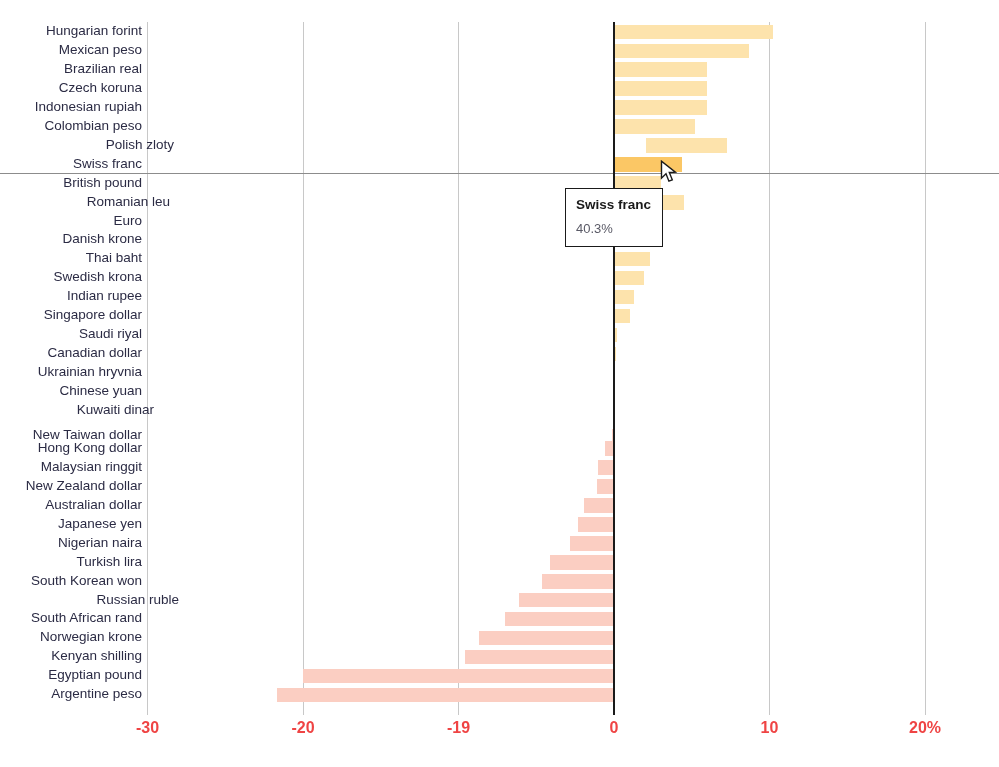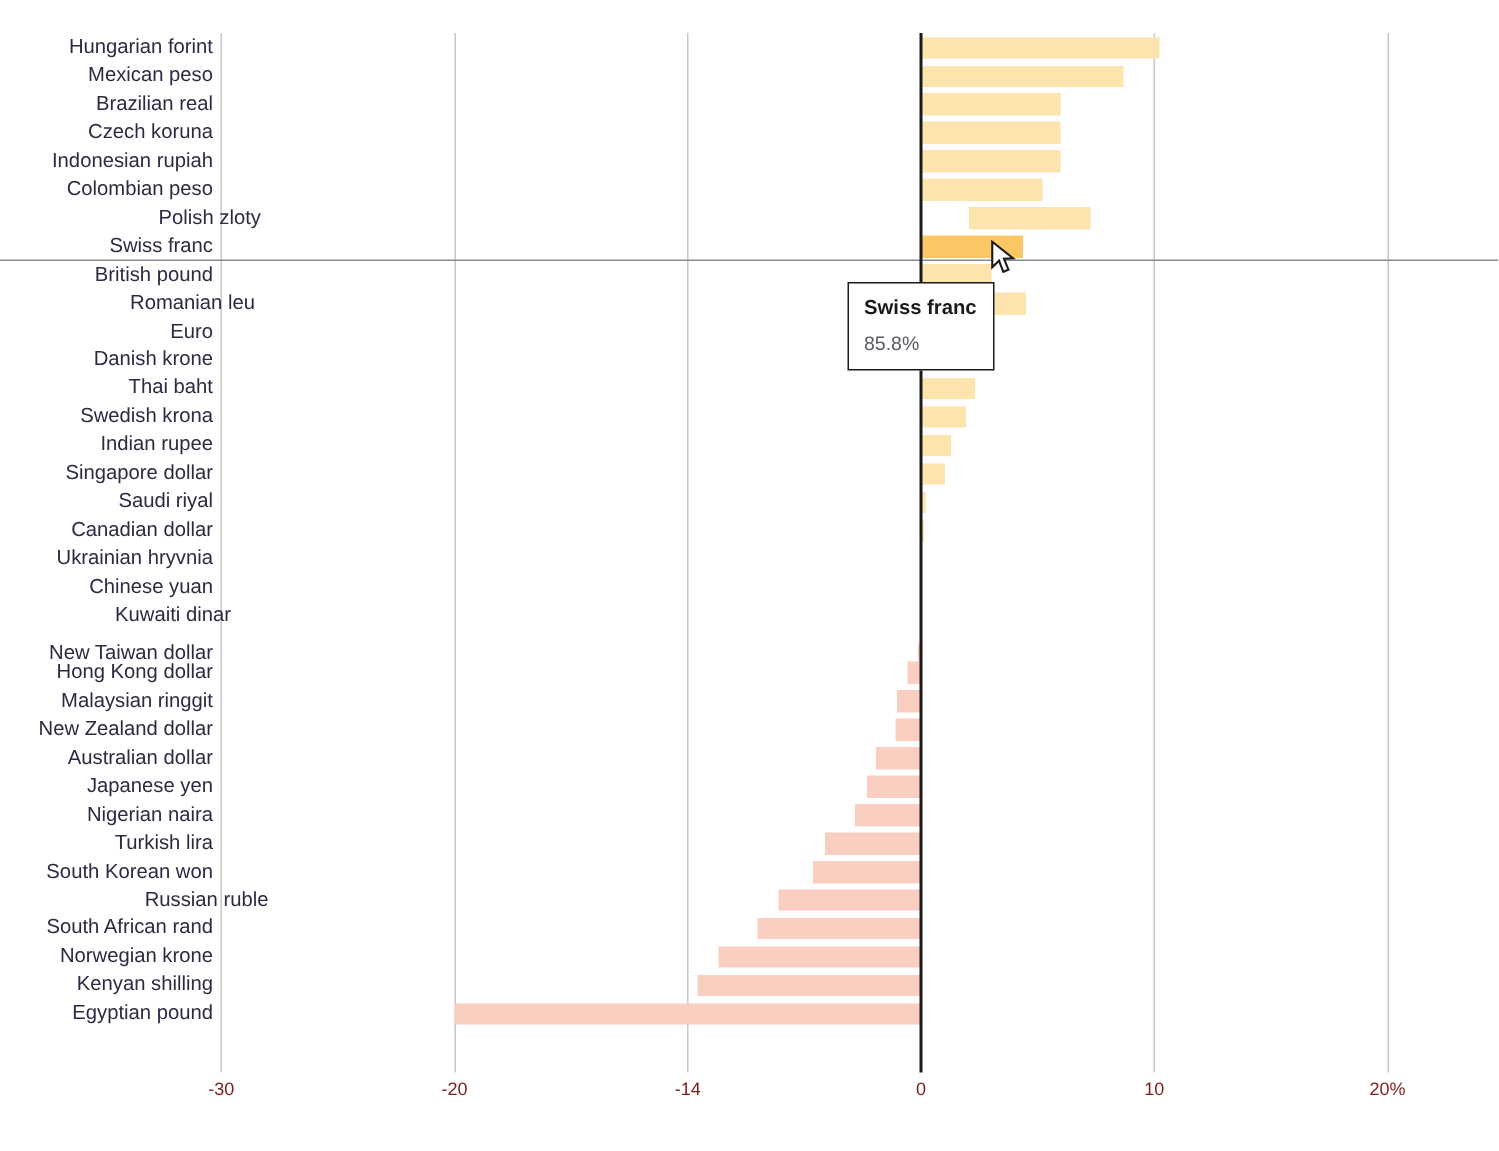--- a/index.html
+++ b/index.html
@@ -85,24 +85,25 @@
   #x-axis {
     position: absolute;
     left: 0;
     top: 715px;
     width: 999px;
     height: 30px;
   }
   .tick-label {
     position: absolute;
     top: 4px;
-    font-size: 12px;
-    color: #7f1d1d;
+    font-size: 16px;
+    color: #ef4444;
     transform: translateX(-50%);
     white-space: nowrap;
+    font-weight: bold;
   }
   
   #tooltip {
     position: absolute;
     left: 565px;
     top: 188px;
     width: 76px;
     padding: 8px 10px 10px 10px;
     background: #ffffff;
     border: 1.5px solid #1a1a1a;
@@ -273,36 +274,40 @@
         <div class="bar neg" style="left: 478.715px; width: 135.285px;"></div>
       </div>
       <div class="row" style="top: 647.35px;">
         <div class="row-label">Kenyan shilling</div>
         <div class="bar neg" style="left: 464.72px; width: 149.28px;"></div>
       </div>
       <div class="row" style="top: 666.3px; text-decoration: underline;">
         <div class="row-label">Egyptian pound</div>
         <div class="bar neg" style="left: 303px; width: 311px;"></div>
       </div>
+      <div class="row" style="top: 685.25px;">
+        <div class="row-label">Argentine peso</div>
+        <div class="bar neg" style="left: 276.565px; width: 337.435px;"></div>
+      </div>
       <div class="hover-gridline" style="top: 172.6px; background: rgb(140, 140, 140);"></div>
     </div>
 
   <div id="x-axis">
 
   <div class="tick-label" style="left: 147.5px;">-30</div>
       <div class="tick-label" style="left: 303px;">-20</div>
-      <div class="tick-label" style="left: 458.5px;">-14</div>
+      <div class="tick-label" style="left: 458.5px;">-19</div>
       <div class="tick-label" style="left: 614px;">0</div>
       <div class="tick-label" style="left: 769.5px;">10</div>
       <div class="tick-label" style="left: 925px;">20%</div>
     </div>
 
   <div id="tooltip">
     <div class="tt-title">Swiss franc</div>
-    <div class="tt-value">85.8%</div>
+    <div class="tt-value">40.3%</div>
   </div>
 
   <div id="cursor" style="left: 660px; top: 160px;">
     <svg width="18" height="24" viewBox="0 0 18 24">
       <path d="M1.5 1.2 L1.5 18.2 L6.0 13.8 L8.9 21.2 L12.3 19.8 L9.3 12.5 L15.4 12.2 Z" fill="#ffffff" stroke="#1a1a1a" stroke-width="1.4"></path>
     </svg>
   </div>
 
 </div>
 

